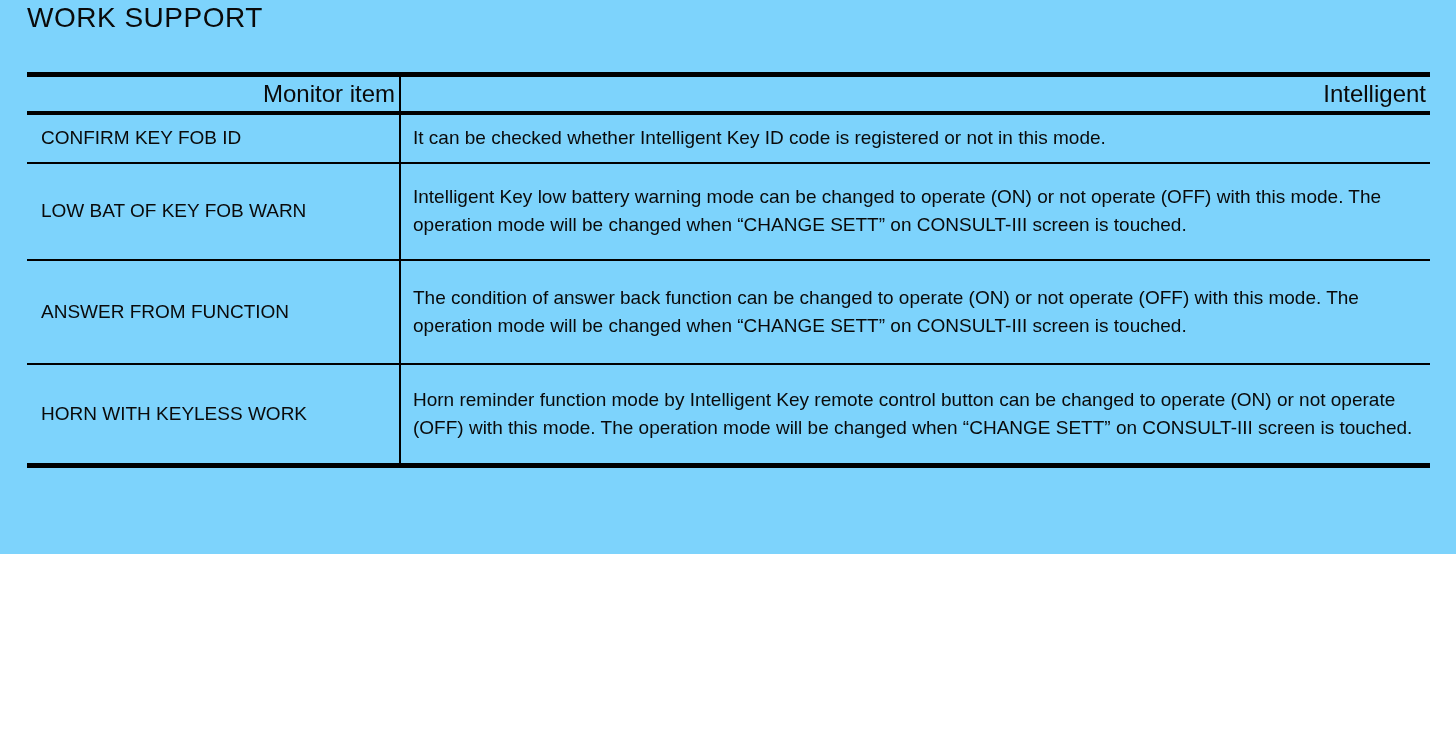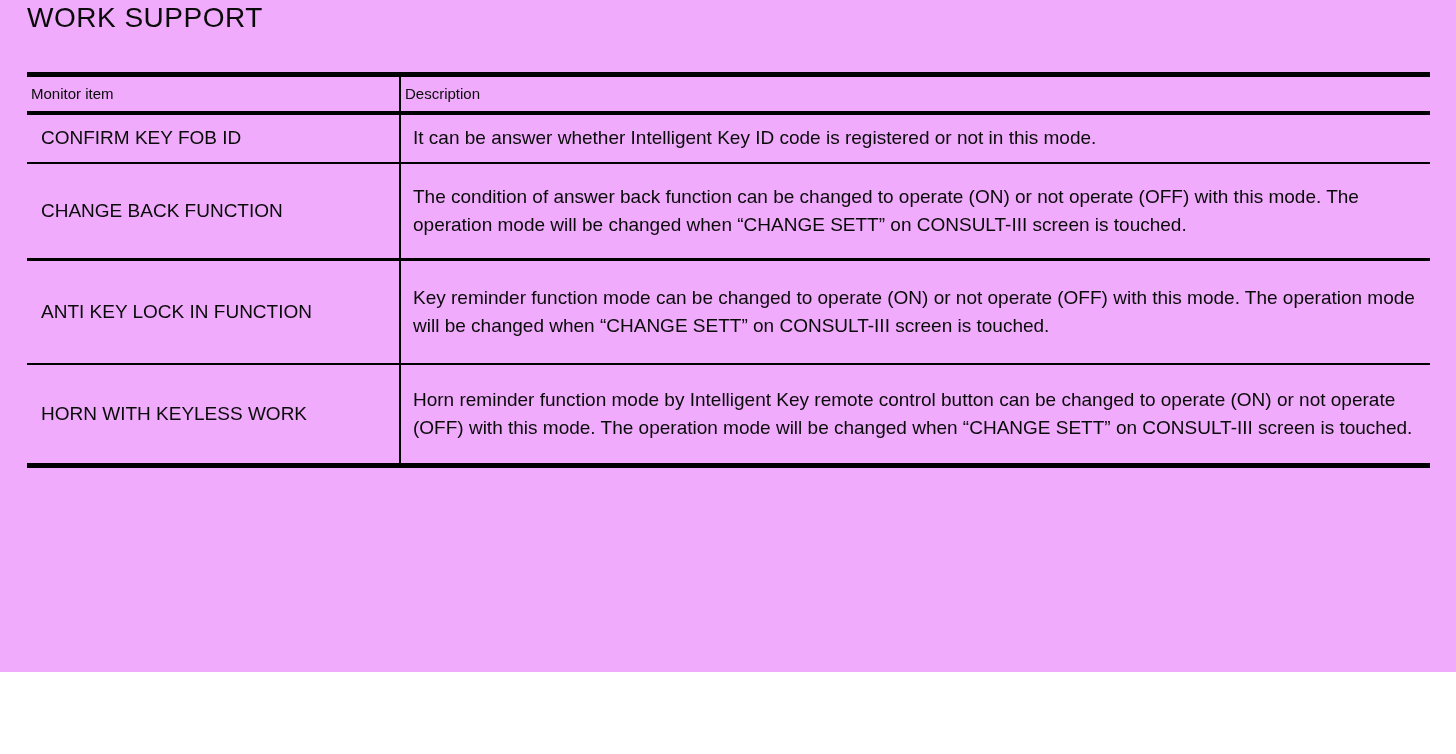--- a/index.html
+++ b/index.html
@@ -6,22 +6,22 @@
   html, body {
     margin: 0;
     padding: 0;
     background: #ffffff;
     font-family: "Liberation Sans", sans-serif;
     color: #0a0a0a;
   }
   .page {
     position: relative;
     width: 1456px;
-    height: 672px;
-    background: #f0abfc;
+    height: 554px;
+    background: #7dd3fc;
     overflow: hidden;
   }
   .page-title {
     position: absolute;
     left: 27px;
     top: 2px;
     margin: 0;
     font-size: 28px;
     font-weight: 400;
     letter-spacing: 0.5px;
@@ -34,23 +34,23 @@
     top: 72px;
     width: 1403px;
     border-collapse: collapse;
     table-layout: fixed;
     border-top: 5px solid #000;
     border-bottom: 5px solid #000;
   }
   col.col-item { width: 373px; }
   col.col-desc { width: 1030px; }
   th {
-    font-size: 15px;
+    font-size: 24px;
     font-weight: 400;
-    text-align: left;
+    text-align: right;
     vertical-align: middle;
     height: 38px;
     border-bottom: 4px solid #000;
     padding: 2px 4px;
   }
   td {
     font-size: 19px;
     line-height: 28px;
     vertical-align: middle;
   }
@@ -83,35 +83,35 @@
   <h1 class="page-title">WORK SUPPORT</h1>
 
   <table class="ws-table">
     <colgroup>
       <col class="col-item">
       <col class="col-desc">
     </colgroup>
     <thead>
       <tr>
         <th>Monitor item</th>
-        <th>Description</th>
+        <th>Intelligent</th>
       </tr>
     </thead>
     <tbody>
       <tr>
         <td class="item-cell">CONFIRM KEY FOB ID</td>
-        <td class="desc-cell">It can be answer whether Intelligent Key ID code is registered or not in this mode.</td>
+        <td class="desc-cell">It can be checked whether Intelligent Key ID code is registered or not in this mode.</td>
       </tr>
       <tr>
-        <td class="item-cell">CHANGE BACK FUNCTION</td>
+        <td class="item-cell">LOW BAT OF KEY FOB WARN</td>
+        <td class="desc-cell">Intelligent Key low battery warning mode can be changed to operate (ON) or not operate (OFF) with this mode. The operation mode will be changed when “CHANGE SETT” on CONSULT-III screen is touched.</td>
+      </tr>
+      <tr>
+        <td class="item-cell">ANSWER FROM FUNCTION</td>
         <td class="desc-cell">The condition of answer back function can be changed to operate (ON) or not operate (OFF) with this mode. The operation mode will be changed when “CHANGE SETT” on CONSULT-III screen is touched.</td>
-      </tr>
-      <tr class="section-start">
-        <td class="item-cell">ANTI KEY LOCK IN FUNCTION</td>
-        <td class="desc-cell">Key reminder function mode can be changed to operate (ON) or not operate (OFF) with this mode. The operation mode will be changed when “CHANGE SETT” on CONSULT-III screen is touched.</td>
       </tr>
       <tr>
         <td class="item-cell">HORN WITH KEYLESS WORK</td>
         <td class="desc-cell">Horn reminder function mode by Intelligent Key remote control button can be changed to operate (ON) or not operate (OFF) with this mode. The operation mode will be changed when “CHANGE SETT” on CONSULT-III screen is touched.</td>
       </tr>
     </tbody>
   </table>
 
 </div>
 

